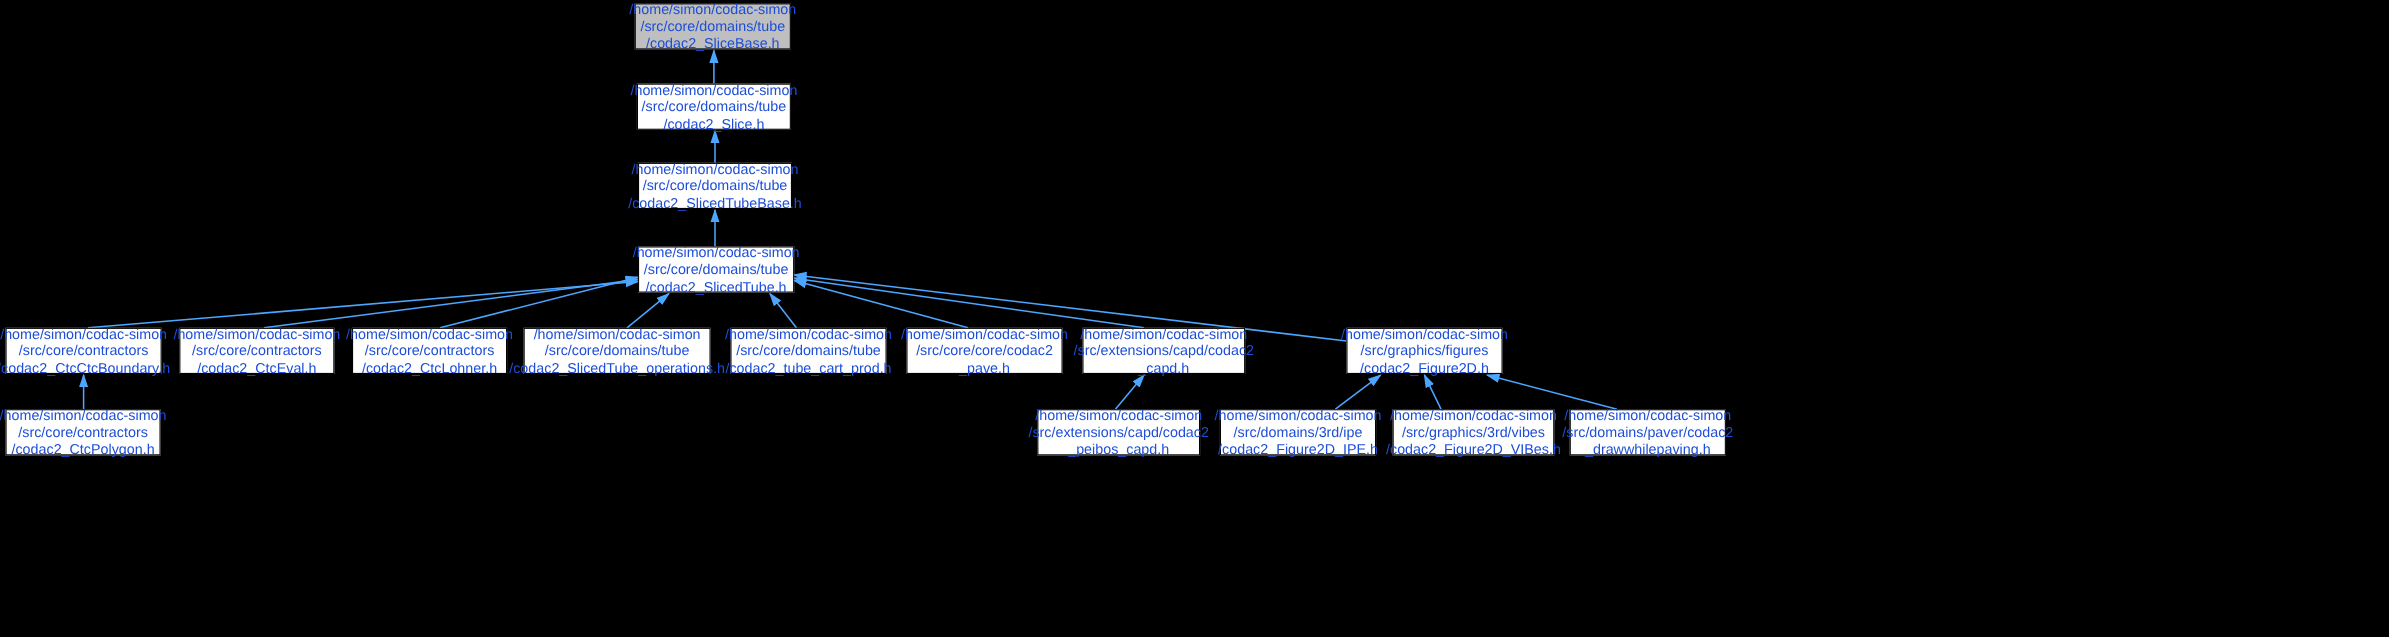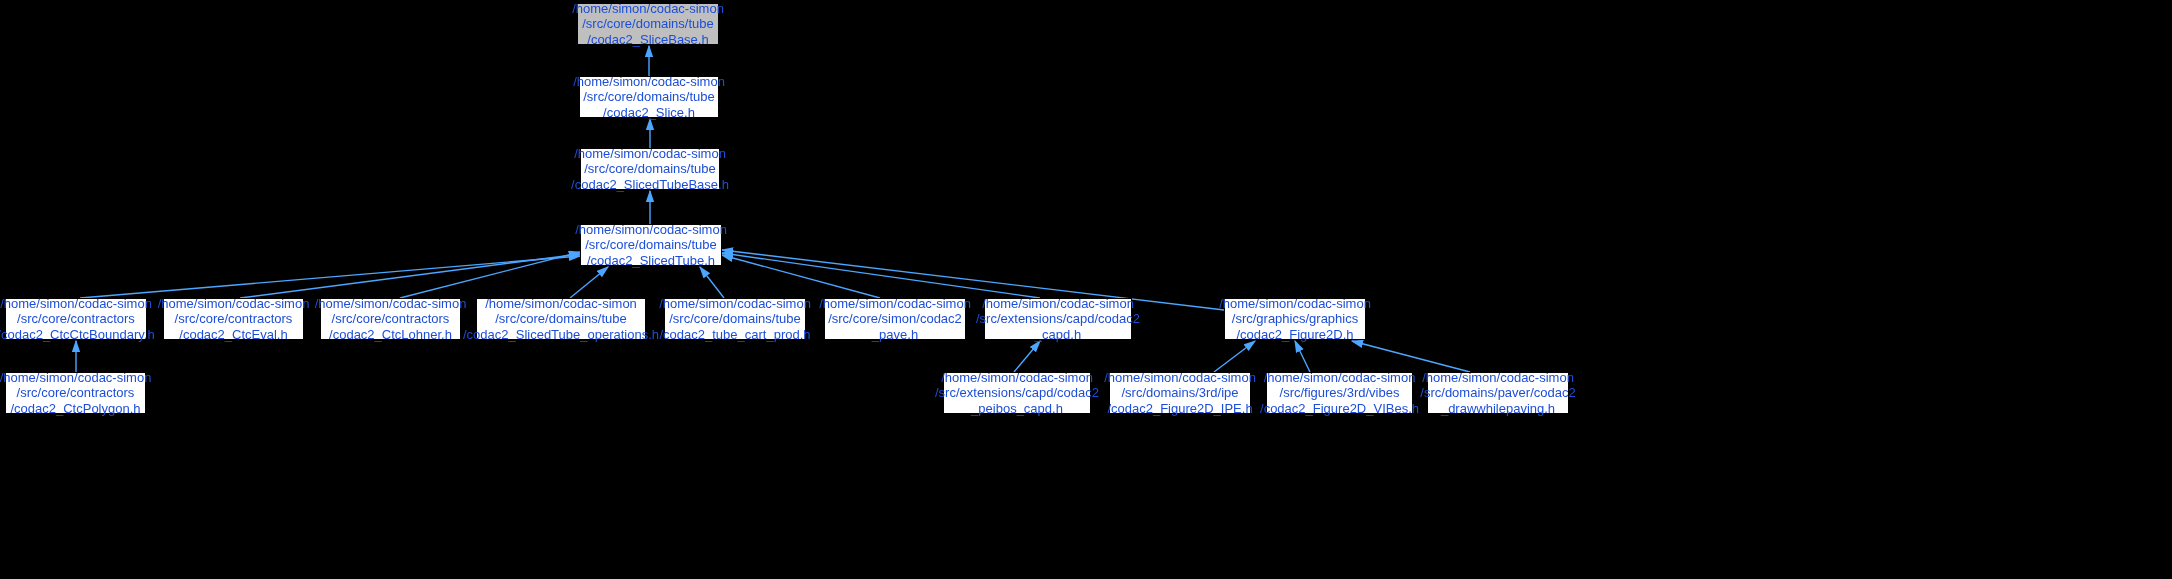--- a/index.html
+++ b/index.html
@@ -78,22 +78,22 @@
   <div id="node-layer">
       <div class="node root" style="left: 577px; top: 3px; width: 142px; height: 42px;"><span class="line">/home/simon/codac-simon</span><span class="line">/src/core/domains/tube</span><span class="line">/codac2_SliceBase.h</span></div>
       <div class="node" style="left: 579px; top: 76px; width: 140px; height: 42px;"><span class="line">/home/simon/codac-simon</span><span class="line">/src/core/domains/tube</span><span class="line">/codac2_Slice.h</span></div>
       <div class="node" style="left: 580px; top: 148px; width: 140px; height: 42px;"><span class="line">/home/simon/codac-simon</span><span class="line">/src/core/domains/tube</span><span class="line">/codac2_SlicedTubeBase.h</span></div>
       <div class="node" style="left: 580px; top: 224px; width: 142px; height: 42px;"><span class="line">/home/simon/codac-simon</span><span class="line">/src/core/domains/tube</span><span class="line">/codac2_SlicedTube.h</span></div>
       <div class="node" style="left: 5px; top: 298px; width: 142px; height: 42px;"><span class="line">/home/simon/codac-simon</span><span class="line">/src/core/contractors</span><span class="line">/codac2_CtcCtcBoundary.h</span></div>
       <div class="node" style="left: 163px; top: 298px; width: 141px; height: 42px;"><span class="line">/home/simon/codac-simon</span><span class="line">/src/core/contractors</span><span class="line">/codac2_CtcEval.h</span></div>
       <div class="node" style="left: 320px; top: 298px; width: 141px; height: 42px;"><span class="line">/home/simon/codac-simon</span><span class="line">/src/core/contractors</span><span class="line">/codac2_CtcLohner.h</span></div>
       <div class="node" style="left: 476px; top: 298px; width: 170px; height: 42px;"><span class="line">/home/simon/codac-simon</span><span class="line">/src/core/domains/tube</span><span class="line">/codac2_SlicedTube_operations.h</span></div>
       <div class="node" style="left: 664px; top: 298px; width: 142px; height: 42px;"><span class="line">/home/simon/codac-simon</span><span class="line">/src/core/domains/tube</span><span class="line">/codac2_tube_cart_prod.h</span></div>
-      <div class="node" style="left: 824px; top: 298px; width: 142px; height: 42px;"><span class="line">/home/simon/codac-simon</span><span class="line">/src/core/simon/codac2</span><span class="line">_pave.h</span></div>
+      <div class="node" style="left: 824px; top: 298px; width: 142px; height: 42px;"><span class="line">/home/simon/codac-simon</span><span class="line">/src/core/core/codac2</span><span class="line">_pave.h</span></div>
       <div class="node" style="left: 984px; top: 298px; width: 148px; height: 42px;"><span class="line">/home/simon/codac-simon</span><span class="line">/src/extensions/capd/codac2</span><span class="line">_capd.h</span></div>
-      <div class="node" style="left: 1224px; top: 298px; width: 142px; height: 42px;"><span class="line">/home/simon/codac-simon</span><span class="line">/src/graphics/graphics</span><span class="line">/codac2_Figure2D.h</span></div>
+      <div class="node" style="left: 1224px; top: 298px; width: 142px; height: 42px;"><span class="line">/home/simon/codac-simon</span><span class="line">/src/graphics/figures</span><span class="line">/codac2_Figure2D.h</span></div>
       <div class="node" style="left: 5px; top: 372px; width: 141px; height: 42px;"><span class="line">/home/simon/codac-simon</span><span class="line">/src/core/contractors</span><span class="line">/codac2_CtcPolygon.h</span></div>
       <div class="node" style="left: 943px; top: 372px; width: 148px; height: 42px;"><span class="line">/home/simon/codac-simon</span><span class="line">/src/extensions/capd/codac2</span><span class="line">_peibos_capd.h</span></div>
       <div class="node" style="left: 1109px; top: 372px; width: 142px; height: 42px;"><span class="line">/home/simon/codac-simon</span><span class="line">/src/domains/3rd/ipe</span><span class="line">/codac2_Figure2D_IPE.h</span></div>
-      <div class="node" style="left: 1266px; top: 372px; width: 147px; height: 42px;"><span class="line">/home/simon/codac-simon</span><span class="line">/src/figures/3rd/vibes</span><span class="line">/codac2_Figure2D_VIBes.h</span></div>
+      <div class="node" style="left: 1266px; top: 372px; width: 147px; height: 42px;"><span class="line">/home/simon/codac-simon</span><span class="line">/src/graphics/3rd/vibes</span><span class="line">/codac2_Figure2D_VIBes.h</span></div>
       <div class="node" style="left: 1427px; top: 372px; width: 142px; height: 42px;"><span class="line">/home/simon/codac-simon</span><span class="line">/src/domains/paver/codac2</span><span class="line">_drawwhilepaving.h</span></div>
     </div>
 </div>
 
 </body></html>

